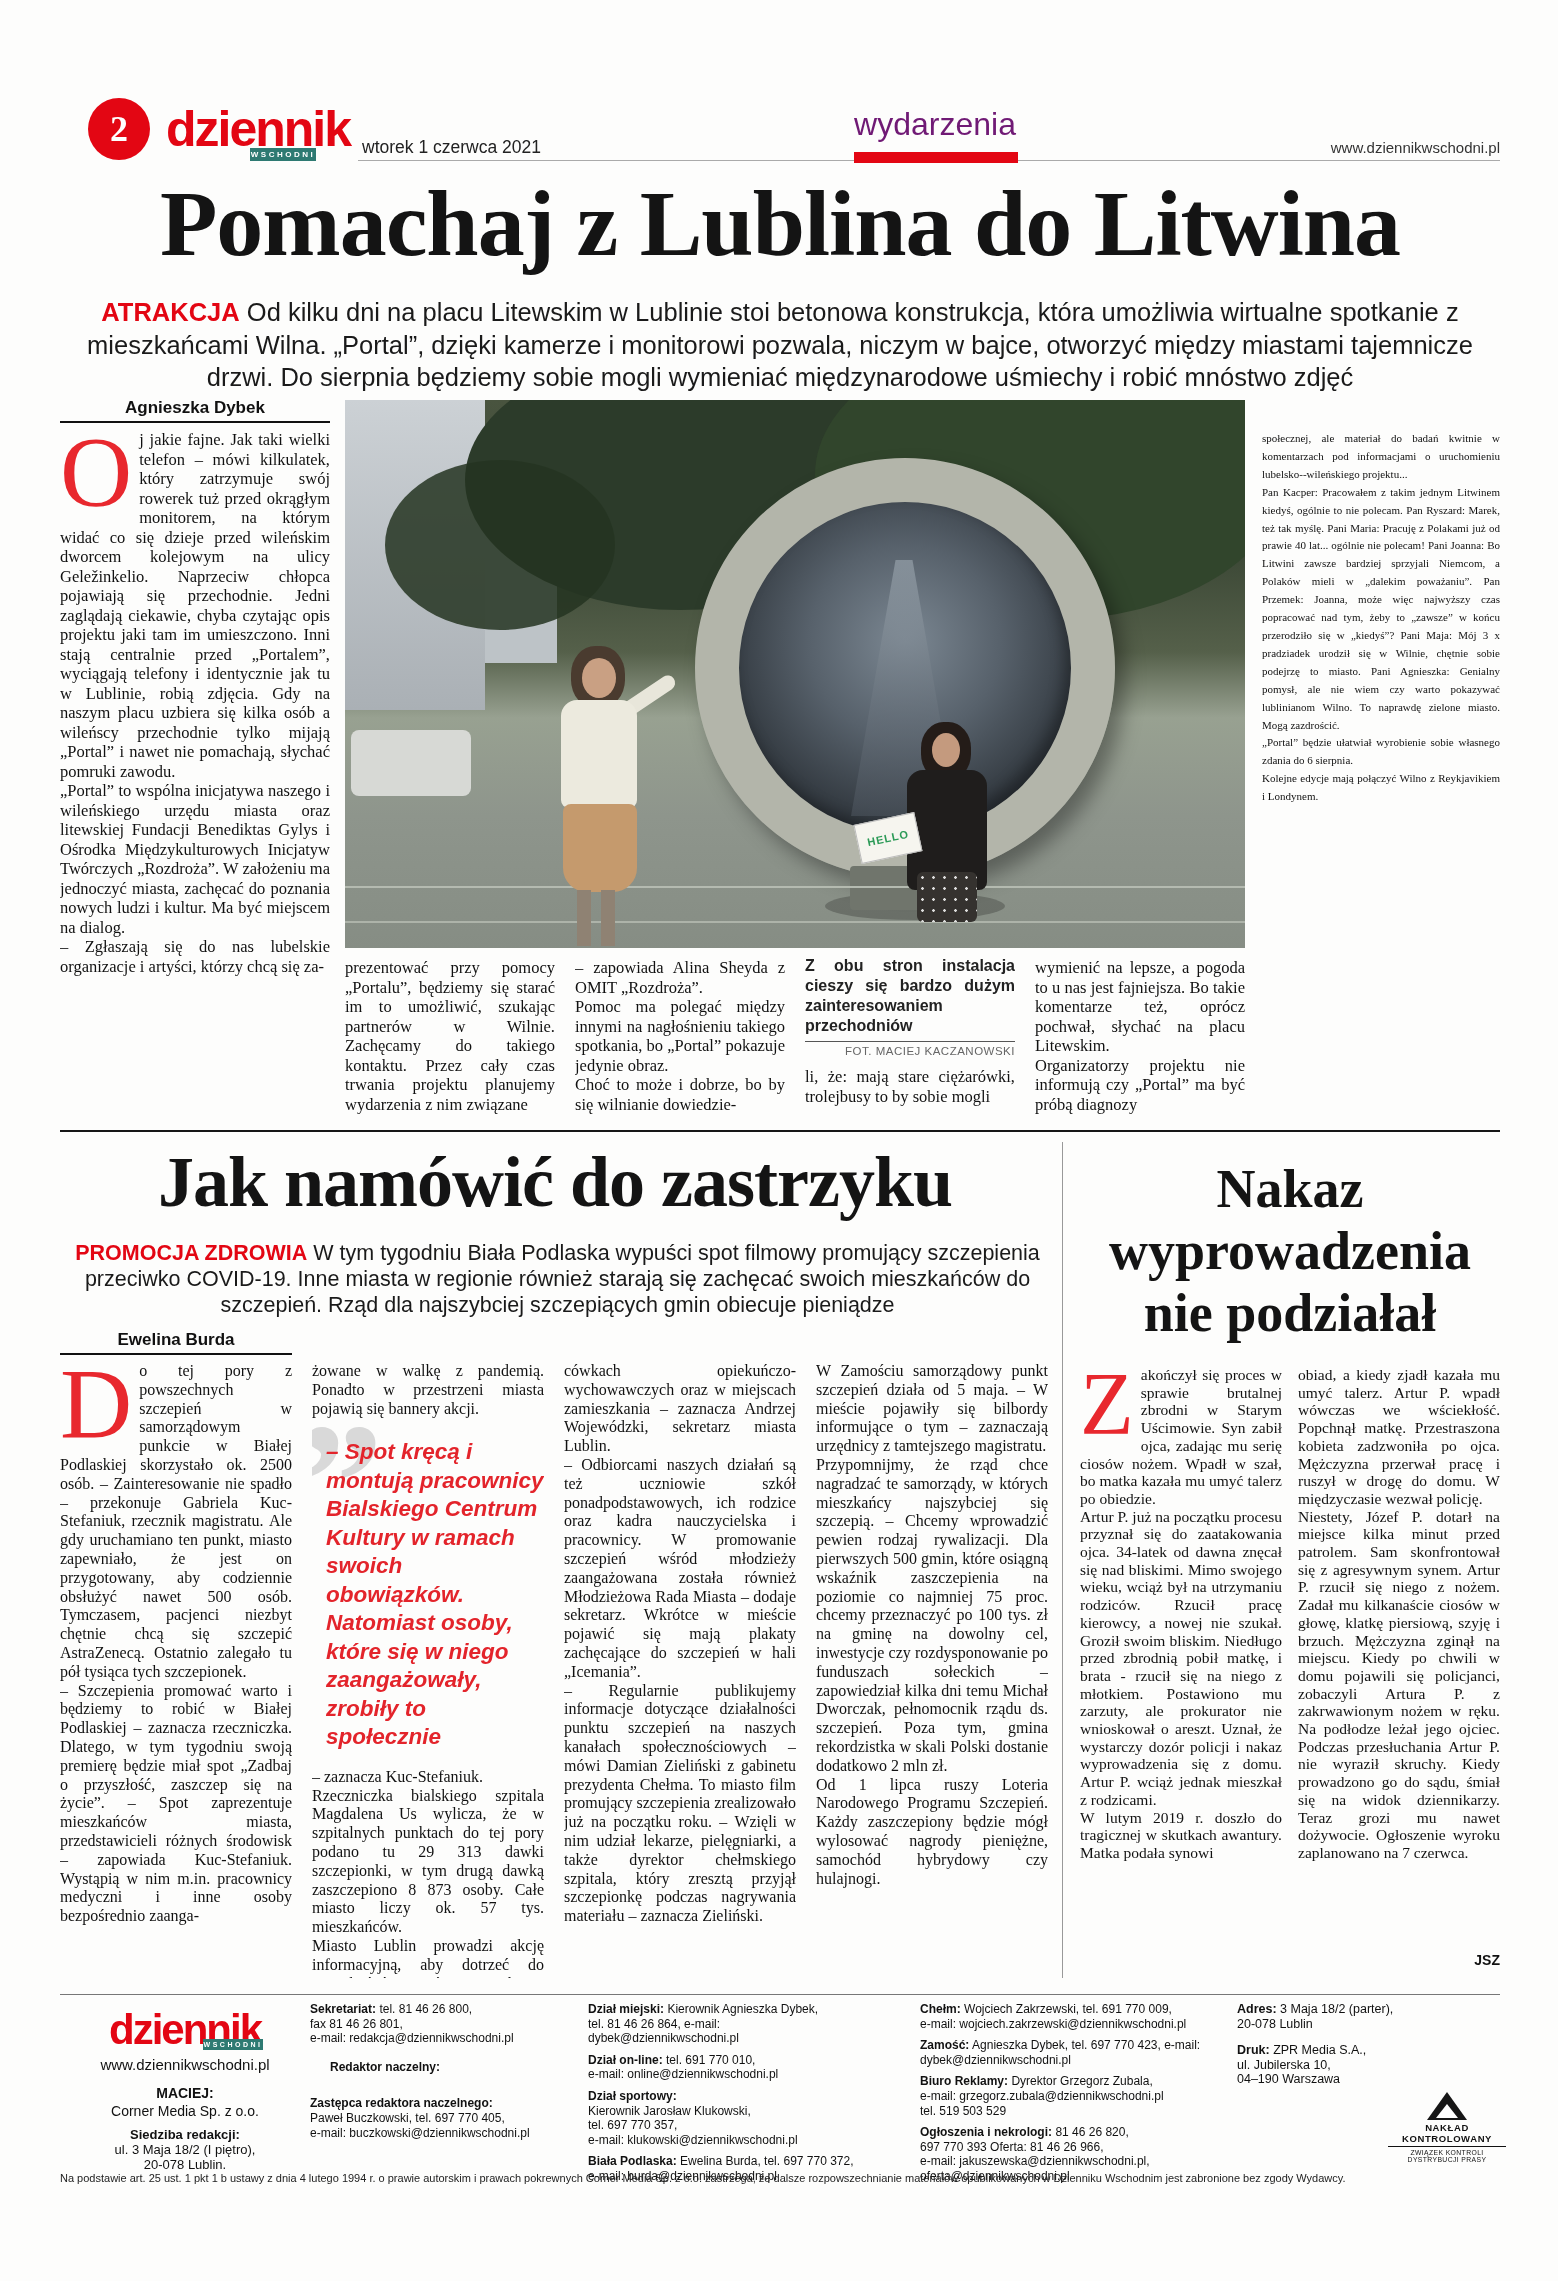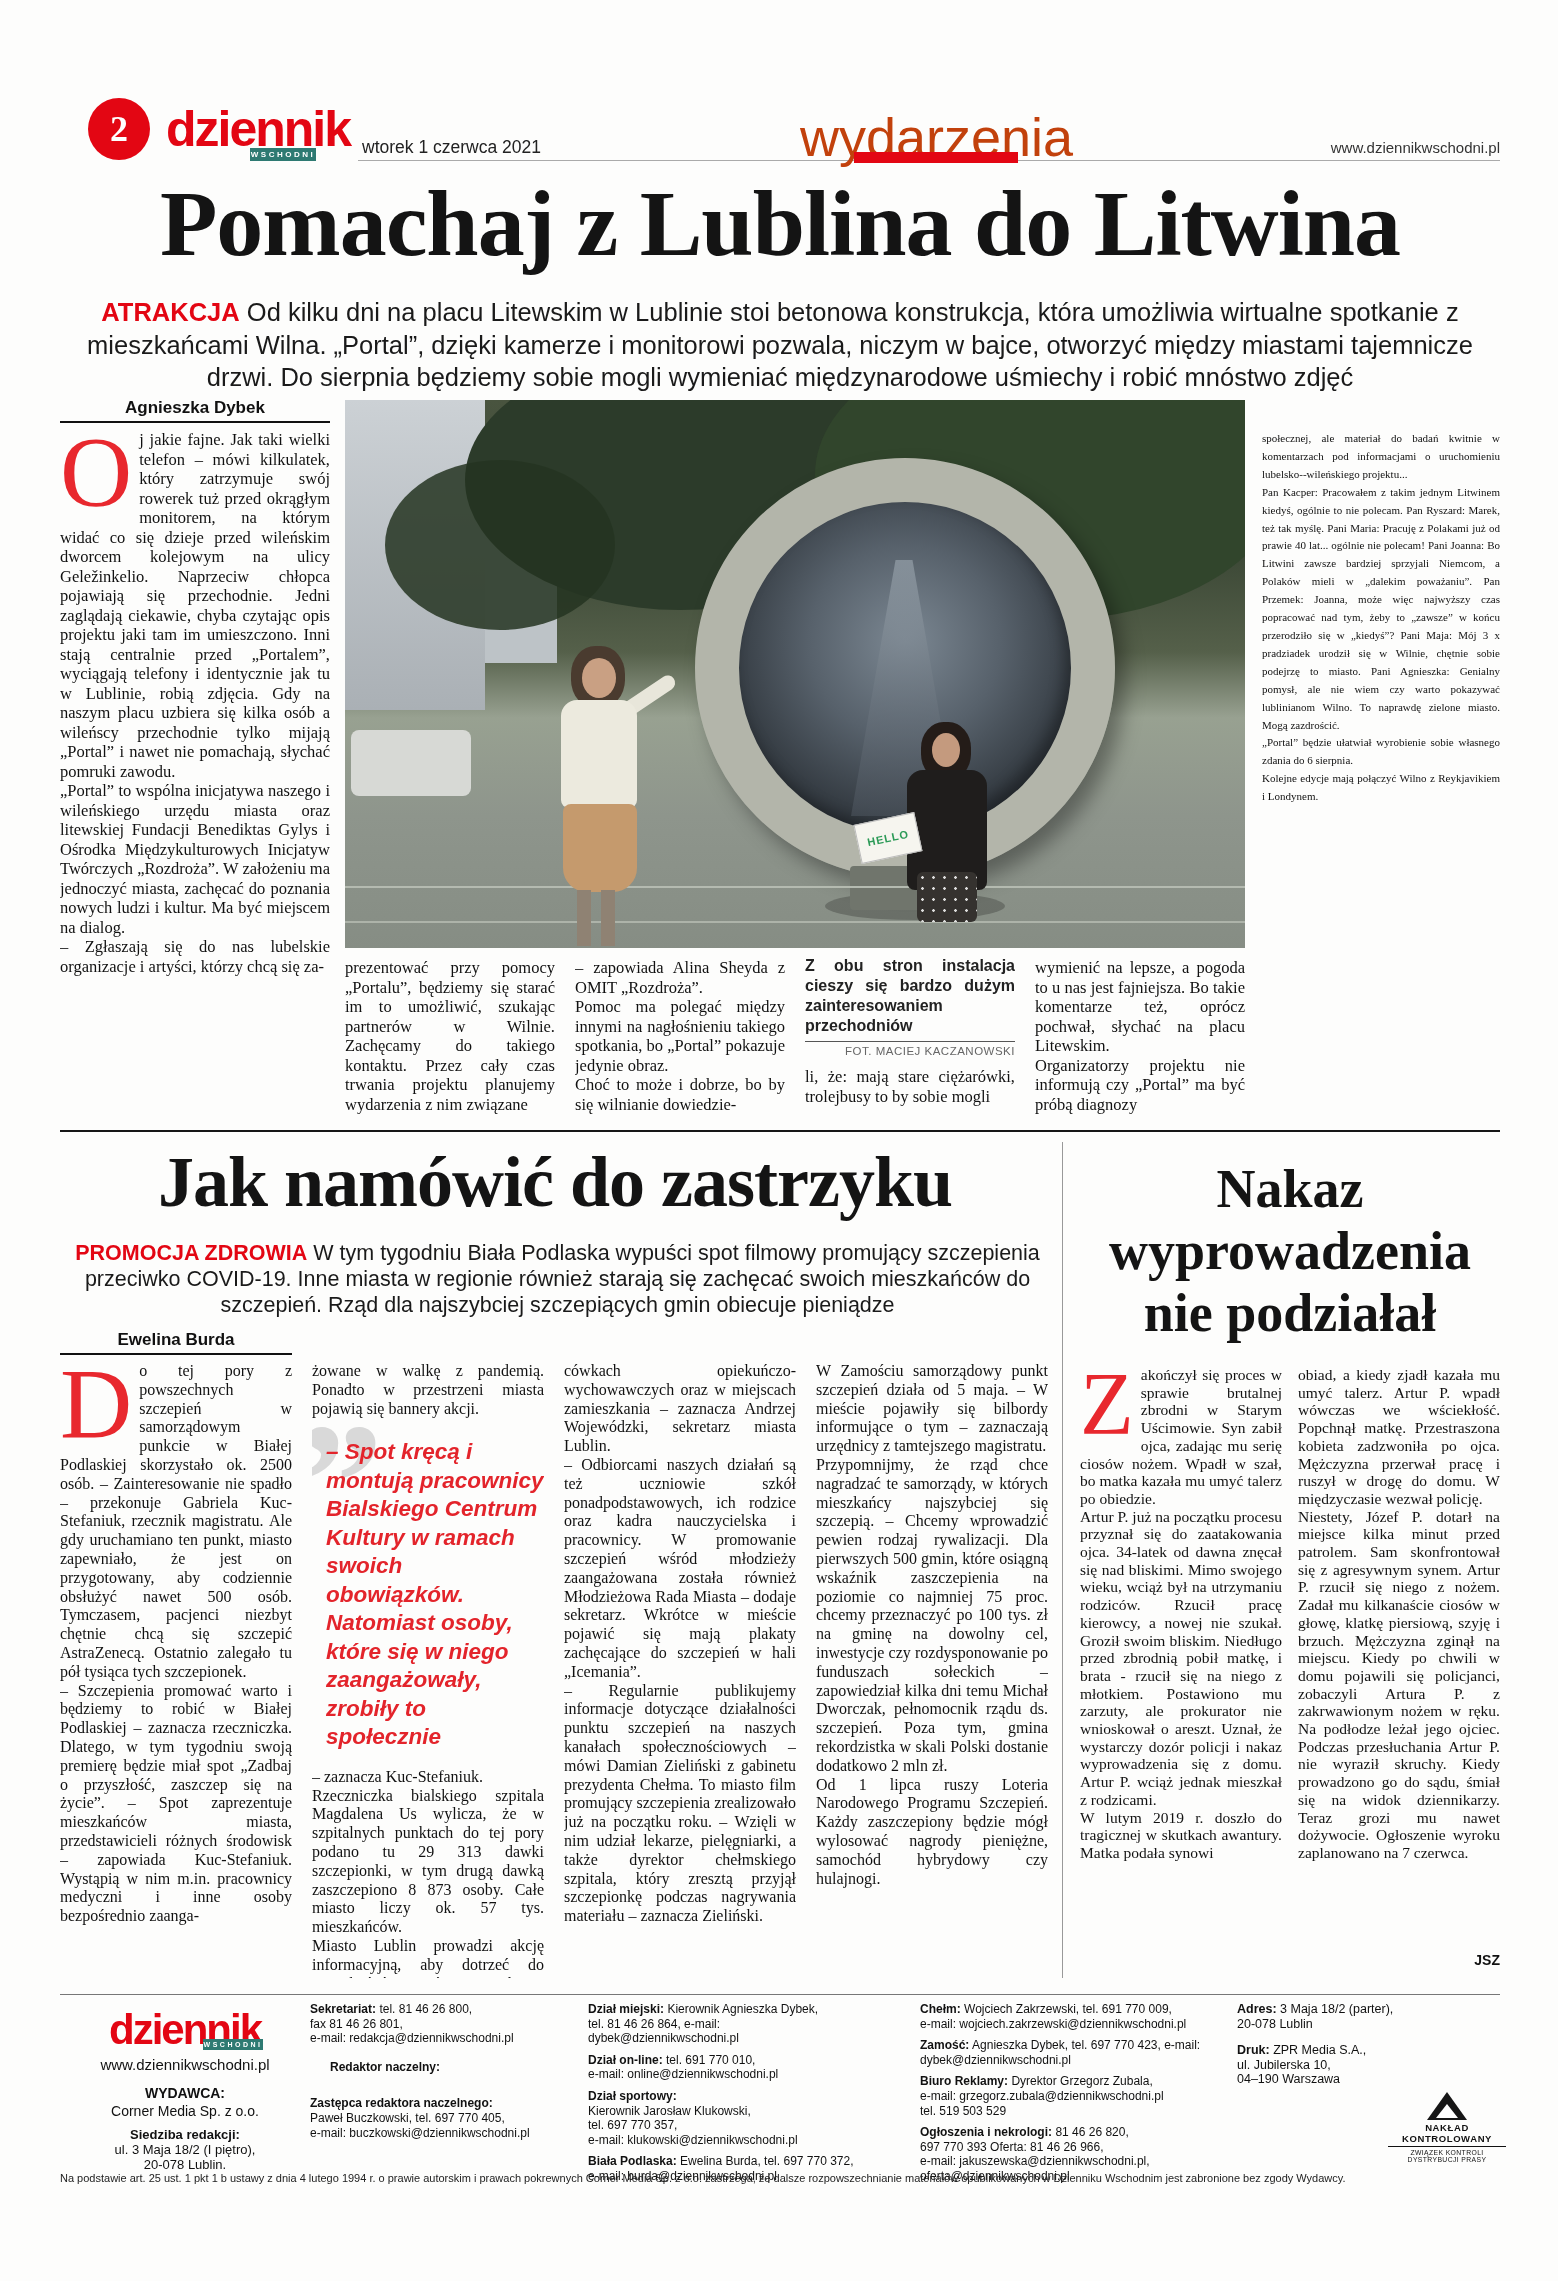--- a/index.html
+++ b/index.html
@@ -7,21 +7,21 @@
         font-family:"Liberation Serif",serif;color:#111;}
   .abs{position:absolute;}
   .san{font-family:"Liberation Sans",sans-serif;}
   
   .pgnum{width:62px;height:62px;border-radius:50%;background:#e30613;color:#fff;
          font-family:"Liberation Serif",serif;font-weight:700;font-size:36px;line-height:62px;text-align:center;}
   .logo-main{font-family:"Liberation Sans",sans-serif;font-weight:700;color:#e30613;letter-spacing:-2px;}
   .logo-sub{background:#2e7a72;color:#fff;font-family:"Liberation Sans",sans-serif;font-weight:700;
             text-align:center;letter-spacing:2.5px;}
   .date{font-family:"Liberation Sans",sans-serif;font-size:17.5px;color:#222;}
-  .section-title{font-family:"Liberation Sans",sans-serif;font-size:54px;color:#c2410c;text-align:center;}
+  .section-title{font-family:"Liberation Sans",sans-serif;font-size:32px;color:#701a75;text-align:center;}
   .rule{background:#aaa;}
   .redbar{background:#e30613;}
   .site{font-family:"Liberation Sans",sans-serif;font-size:15px;color:#333;text-align:right;}
   
   .hl{font-family:"Liberation Serif",serif;font-weight:700;color:#141414;text-align:center;letter-spacing:-1px;}
   .lead{font-family:"Liberation Sans",sans-serif;text-align:center;color:#1a1a1a;}
   .kick{color:#e30613;font-weight:700;}
   
   .bt{font-size:16.5px;line-height:19.5px;text-align:justify;color:#111;overflow:hidden;}
   .bt .tx{white-space:pre-line;}
@@ -194,21 +194,21 @@
 
   <div class="abs" style="left:60px;top:1994px;width:1440px;height:1px;background:#777;"></div>
 
   <div class="abs fcenter" style="left:60px;top:2006px;width:250px;">
     <div style="position:relative;display:inline-block;">
       <span class="logo-main" style="font-size:42px;">dziennik</span>
       <span class="logo-sub" style="position:absolute;right:-2px;bottom:4px;width:60px;height:11px;font-size:7px;
             line-height:11px;">WSCHODNI</span>
     </div>
     <div style="font-size:15px;margin-top:2px;">www.dziennikwschodni.pl</div>
-    <div style="font-weight:700;font-size:14px;margin-top:12px;">WYDAWCA:</div>
+    <div style="font-weight:700;font-size:14px;margin-top:12px;">MACIEJ:</div>
     <div style="font-size:14px;margin-top:2px;">Corner Media  Sp. z o.o.</div>
     <div style="font-weight:700;font-size:13px;margin-top:8px;">Siedziba redakcji:</div>
     <div style="font-size:13px;white-space:pre-line;">ul. 3 Maja 18/2 (I piętro),
 20-078 Lublin.</div>
   </div>
 
   <div class="abs" style="left:310px;top:2002px;width:258px;">
     <p class="fi"><b>Sekretariat:</b> <span class="ft">tel. 81 46 26 800,
 fax 81 46 26 801,
 e-mail: redakcja@dziennikwschodni.pl</span></p>

